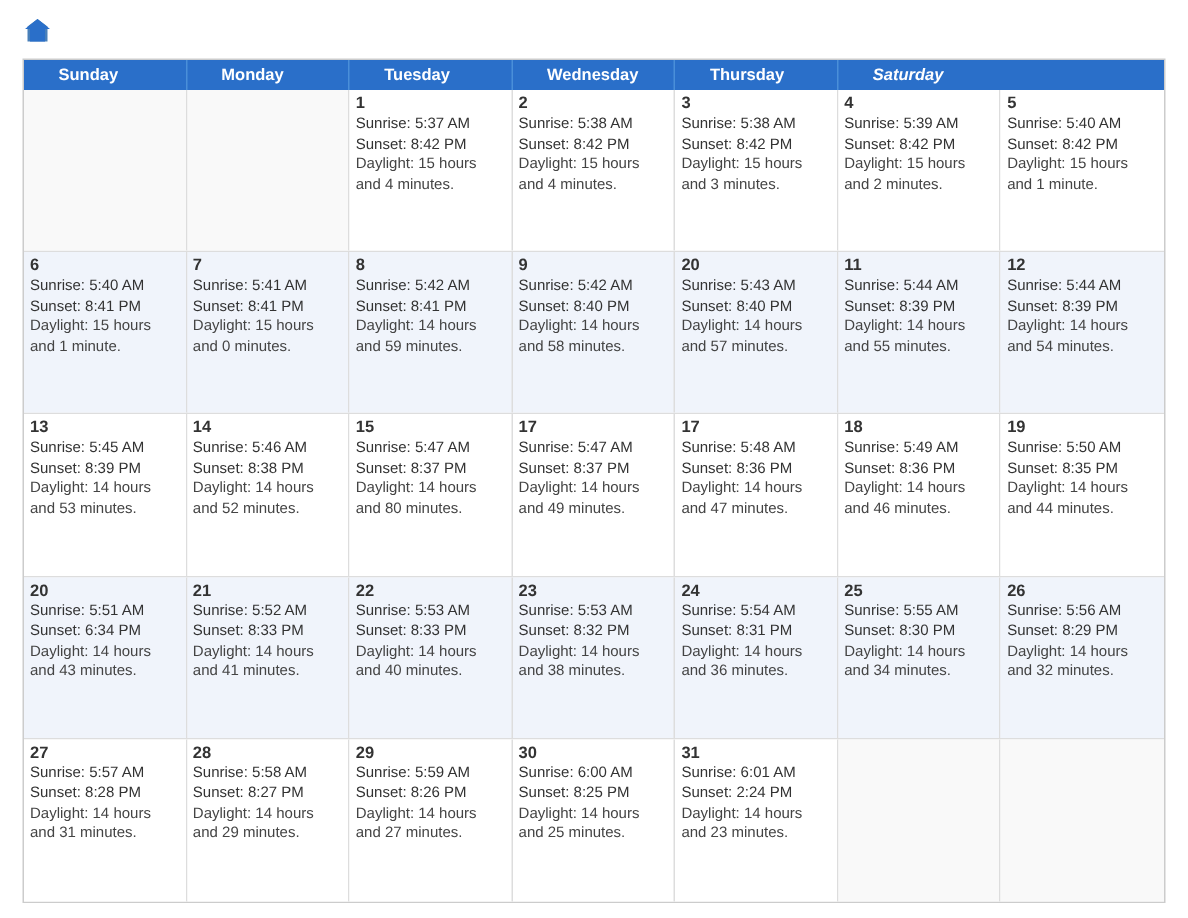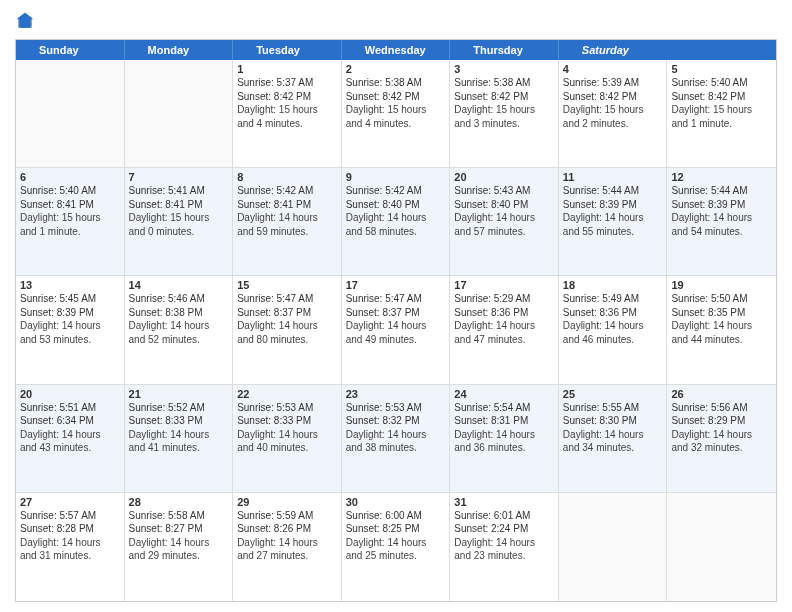--- a/index.html
+++ b/index.html
@@ -208,21 +208,21 @@
           <div class="cal-cell">
             <span class="day-num">15</span>
             <div class="day-info"><span>Sunrise: 5:47 AM</span><br><span>Sunset: 8:37 PM</span><br><span class="daylight-label">Daylight: 14 hours</span><br><span class="daylight-label">and 80 minutes.</span></div>
           </div>
           <div class="cal-cell">
             <span class="day-num">17</span>
             <div class="day-info"><span>Sunrise: 5:47 AM</span><br><span>Sunset: 8:37 PM</span><br><span class="daylight-label">Daylight: 14 hours</span><br><span class="daylight-label">and 49 minutes.</span></div>
           </div>
           <div class="cal-cell">
             <span class="day-num">17</span>
-            <div class="day-info"><span>Sunrise: 5:29 AM</span><br><span>Sunset: 8:36 PM</span><br><span class="daylight-label">Daylight: 14 hours</span><br><span class="daylight-label">and 47 minutes.</span></div>
+            <div class="day-info"><span>Sunrise: 5:48 AM</span><br><span>Sunset: 8:36 PM</span><br><span class="daylight-label">Daylight: 14 hours</span><br><span class="daylight-label">and 47 minutes.</span></div>
           </div>
           <div class="cal-cell">
             <span class="day-num">18</span>
             <div class="day-info"><span>Sunrise: 5:49 AM</span><br><span>Sunset: 8:36 PM</span><br><span class="daylight-label">Daylight: 14 hours</span><br><span class="daylight-label">and 46 minutes.</span></div>
           </div>
           <div class="cal-cell">
             <span class="day-num">19</span>
             <div class="day-info"><span>Sunrise: 5:50 AM</span><br><span>Sunset: 8:35 PM</span><br><span class="daylight-label">Daylight: 14 hours</span><br><span class="daylight-label">and 44 minutes.</span></div>
           </div>
         </div>

